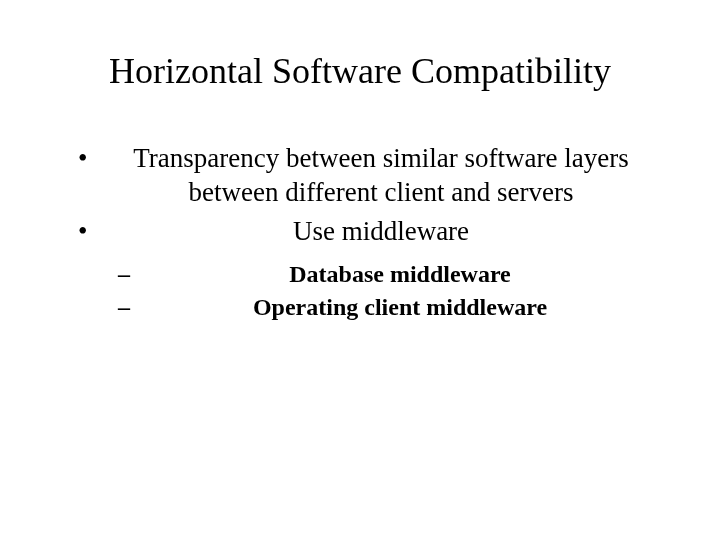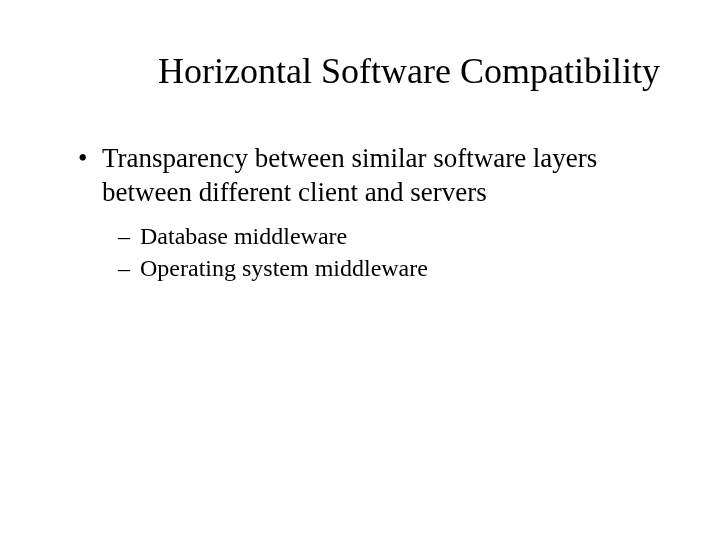--- a/index.html
+++ b/index.html
@@ -1,32 +1,33 @@
 <!DOCTYPE html>
 <html><head>
   <meta charset="utf-8">
   <style>
     * {
       margin: 0;
       padding: 0;
       box-sizing: border-box;
+      text-align: center;
     }
     body {
       width: 720px;
       height: 540px;
       background: #ffffff;
       font-family: "Times New Roman", Times, serif;
       color: #000000;
       padding: 50px 60px 40px 60px;
       overflow: hidden;
     }
     .title {
       font-size: 36px;
       font-weight: normal;
-      text-align: right;
+      text-align: center;
       margin-bottom: 50px;
     }
     .bullet-list {
       list-style: none;
       padding-left: 18px;
     }
     .bullet-item {
       position: relative;
       font-size: 27px;
       line-height: 1.25;
@@ -42,33 +43,35 @@
     .sub-list {
       list-style: none;
       padding-left: 58px;
       margin-top: 10px;
     }
     .sub-item {
       position: relative;
       font-size: 24px;
       line-height: 1.35;
       padding-left: 22px;
+      font-weight: bold;
     }
     .sub-item::before {
       content: "–";
       position: absolute;
       left: 0;
       font-size: 24px;
     }
   </style>
 </head>
 <body>
 
 <h1 class="title">Horizontal Software Compatibility</h1>
 
 <ul class="bullet-list">
   <li class="bullet-item">Transparency between similar software layers between different client and servers</li>
+  <li class="bullet-item">Use middleware</li>
 </ul>
 
 <ul class="sub-list">
   <li class="sub-item">Database middleware</li>
-  <li class="sub-item">Operating system middleware</li>
+  <li class="sub-item">Operating client middleware</li>
 </ul>
 
 </body></html>

